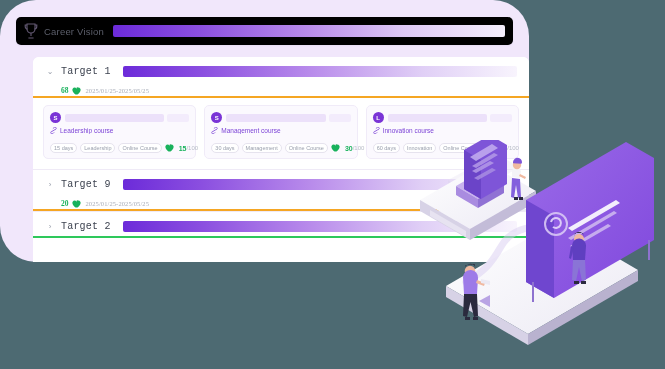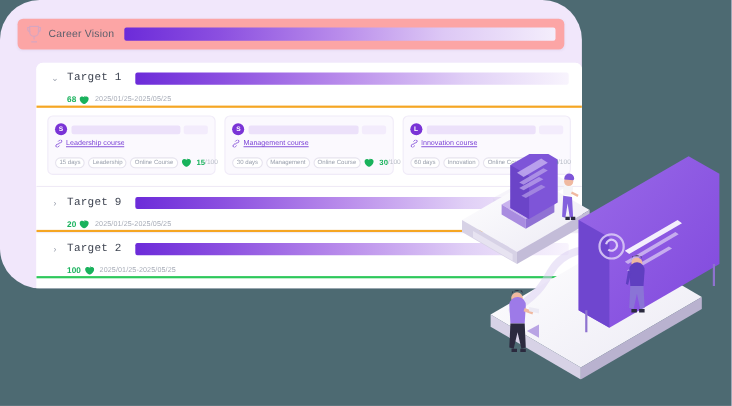--- a/index.html
+++ b/index.html
@@ -13,21 +13,21 @@
   
   .lavender-panel{
     position:absolute; left:0; top:0; width:529px; height:262px;
     background:#f1e7fb;
     border-radius:36px 36px 36px 36px;
   }
 
   
   .cv-bar{
     position:absolute; left:16px; top:17px; width:497px; height:28px;
-    background:#fca5a5; border-radius:5px;
+    background:#000000; border-radius:5px;
     display:flex; align-items:center; padding:0 8px;
     box-shadow:0 1px 2px rgba(90,60,130,.06);
   }
   .trophy-icon{ width:14px;height:16px; margin-right:6px; flex:none; opacity:.55;}
   .cv-title{
     font-size:9.5px; color:#5c5f6b; letter-spacing:.2px;
     white-space:nowrap; margin-right:9px;
   }
   .cv-gradient{
     flex:1; height:12px; border-radius:2px;
@@ -48,21 +48,21 @@
   .chev{
     width:10px; flex:none; font-size:8px; color:#9aa0ad; line-height:1;
     text-align:center; margin-right:6px;
   }
   .chev.open{ transform:rotate(0deg); }
   .t-name{ font-size:10px; color:#3d4350; width:62px; flex:none; letter-spacing:.2px;font-family:Liberation Mono, monospace;}
   .t-grad{
     flex:1; height:11px; border-radius:2px; margin-right:12px;
     background:linear-gradient(90deg,#6c2bd9 0%,#8b4fe0 20%,#b98ceb 48%,#e0cff6 76%,#f8f4fd 100%);
   }
-  .t-meta{ display:flex; align-items:center; padding:12px 0 0 28px; height:15px;}
+  .t-meta{ display:flex; align-items:center; padding:12px 0 0 28px; height:15px;font-family:Liberation Serif, serif;}
   .t-score{ font-size:7.5px; color:#19b25c; font-weight:bold; margin-right:3px;}
   .t-date{ font-size:6.5px; color:#a8adb8; letter-spacing:.1px;}
 
   .apple{ width:9px;height:8px; margin-right:5px; flex:none;}
 
   .t-progress{ height:2px; width:100%; background:#ececf2; position:relative; margin-top:4px;}
   .t-progress > i{ display:block;height:100%; }
 
   
   .cards{ display:flex; gap:8px; padding:7px 10px 10px 10px; background:#fff;}
@@ -228,28 +228,20 @@
       <div class="t-progress">
         <i style="width: 82%; background: rgb(245, 166, 35);"></i>
       </div>
     </div>
     <div class="target-sec">
       <div class="target-head">
         <span class="chev">›</span>
         <span class="t-name">Target 2</span>
         <span class="t-grad"></span>
       </div>
-      <div class="t-meta">
-        <span class="t-score">100</span>
-        <svg class="apple" viewBox="0 0 10 9">
-          <path d="M5 1.6C3.9.3 1.6.4.7 1.9c-.9 1.5.1 4.1 2.1 5.6 1 .8 1.6 1 2.2 1s1.2-.2 2.2-1c2-1.5 3-4.1 2.1-5.6C8.4.4 6.1.3 5 1.6z" fill="#19b25c"></path>
-          <path d="M5 1.3c.2-.7.9-1.2 1.5-1.2-.1.7-.6 1.2-1.5 1.4z" fill="#0f8e45"></path>
-        </svg>
-        <span class="t-date">2025/01/25-2025/05/25</span>
-      </div>
       <div class="t-progress">
         <i style="width: 100%; background: rgb(46, 200, 91);"></i>
       </div>
     </div>
   </div>
 
 <div class="illus">
 <svg viewBox="0 0 257 205" width="257" height="205">
   <defs>
     <linearGradient id="gTop" x1="0" y1="0" x2="1" y2="1">

